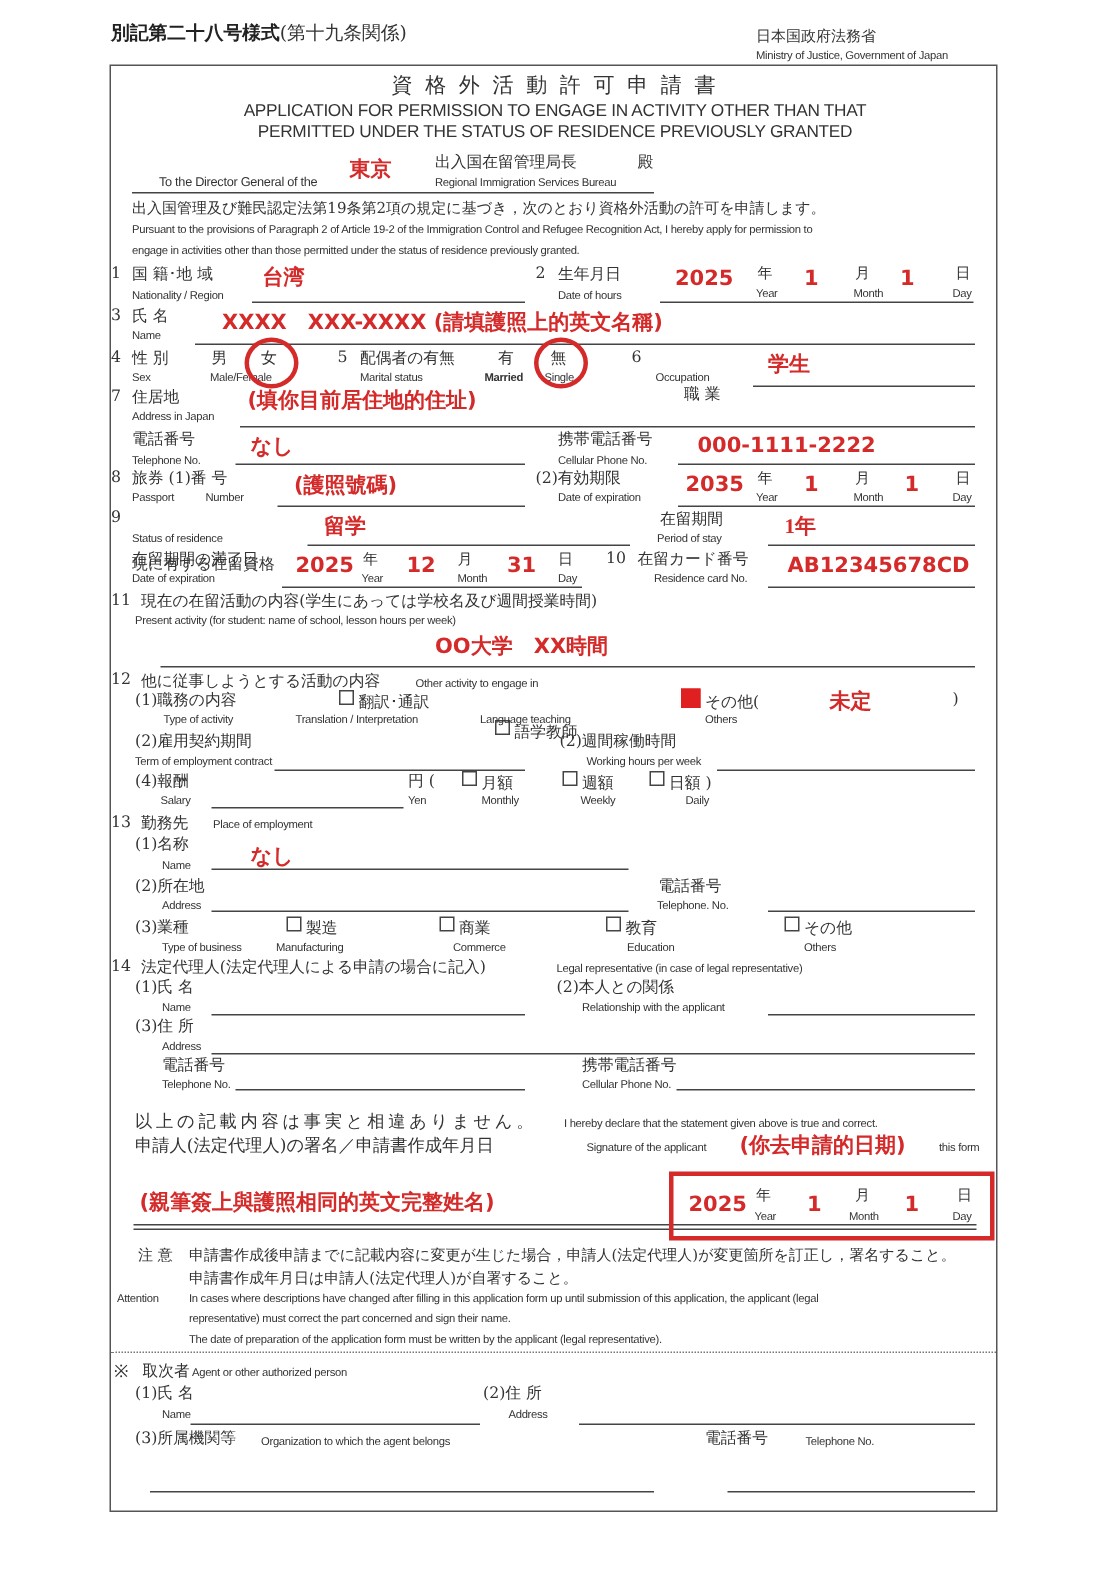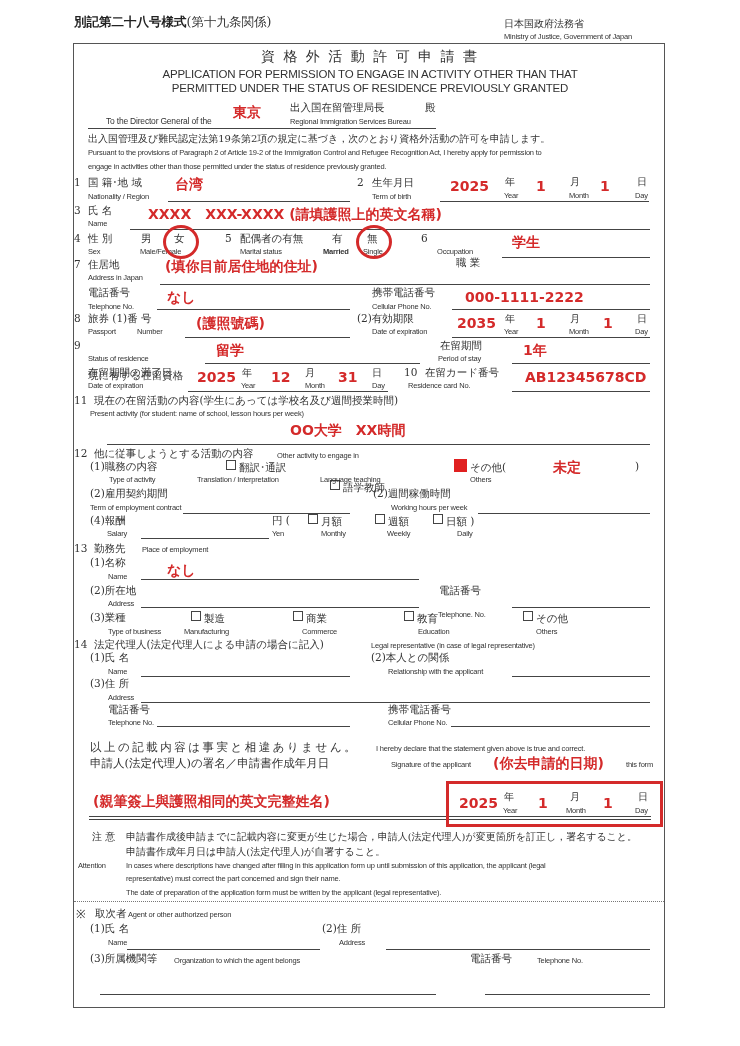--- a/index.html
+++ b/index.html
@@ -48,21 +48,21 @@
 <div class="abs en s7" style="left:88px;top:162px;">engage in activities other than those permitted under the status of residence previously granted.</div>
 
 <div class="abs jp s10" style="left:74px;top:176px;">1</div>
 <div class="abs jp s10" style="left:88px;top:176px;">国 籍･地 域</div>
 <div class="abs en s7" style="left:88px;top:192px;">Nationality / Region</div>
 <div class="abs red s14" style="left:175px;top:176px;">台湾</div>
 <div class="line" style="left:168px;width:182px;top:201px;"></div>
 
 <div class="abs jp s10" style="left:357px;top:176px;">2</div>
 <div class="abs jp s10" style="left:372px;top:176px;">生年月日</div>
-<div class="abs en s7" style="left:372px;top:192px;">Term of birth</div>
+<div class="abs en s7" style="left:372px;top:192px;">Date of hours</div>
 <div class="abs red s14" style="left:450px;top:178px;">2025</div>
 <div class="abs jp s9" style="left:434px;"></div>
 <div class="abs jp s9" style="left:505px;top:175px;">年</div>
 <div class="abs en s7" style="left:504px;top:191px;">Year</div>
 <div class="abs red s14" style="left:536px;top:178px;">1</div>
 <div class="abs jp s9" style="left:570px;top:175px;">月</div>
 <div class="abs en s7" style="left:569px;top:191px;">Month</div>
 <div class="abs red s14" style="left:600px;top:178px;">1</div>
 <div class="abs jp s9" style="left:637px;top:175px;">日</div>
 <div class="abs en s7" style="left:635px;top:191px;">Day</div>
@@ -132,39 +132,39 @@
 <div class="abs en s7" style="left:635px;top:327px;">Day</div>
 <div class="line" style="left:452px;width:198px;top:337px;"></div>
 
 <div class="abs jp s10" style="left:74px;top:339px;">9</div>
 <div class="abs jp s10" style="left:88px;top:339px;margin-top:30px;">現に有する在留資格</div>
 <div class="abs en s7" style="left:88px;top:354px;">Status of residence</div>
 <div class="abs red s14" style="left:216px;top:342px;">留学</div>
 <div class="line" style="left:205px;width:215px;top:363px;"></div>
 <div class="abs jp s10" style="left:440px;top:339px;">在留期間</div>
 <div class="abs en s7" style="left:438px;top:354px;">Period of stay</div>
-<div class="abs red s14" style="left:523px;top:342px;">1年</div>
+<div class="abs red s14" style="left:523px;top:342px;font-family:Liberation Serif, serif;">1年</div>
 <div class="line" style="left:512px;width:138px;top:363px;"></div>
 
 <div class="abs jp s10" style="left:88px;top:366px;">在留期間の満了日</div>
 <div class="abs en s7" style="left:88px;top:381px;">Date of expiration</div>
 <div class="abs red s14" style="left:197px;top:369px;">2025</div>
 <div class="abs jp s9" style="left:242px;top:366px;">年</div>
 <div class="abs en s7" style="left:241px;top:381px;">Year</div>
 <div class="abs red s14" style="left:271px;top:369px;">12</div>
 <div class="abs jp s9" style="left:305px;top:366px;">月</div>
 <div class="abs en s7" style="left:305px;top:381px;">Month</div>
 <div class="abs red s14" style="left:338px;top:369px;">31</div>
 <div class="abs jp s9" style="left:372px;top:366px;">日</div>
 <div class="abs en s7" style="left:372px;top:381px;">Day</div>
 <div class="line" style="left:188px;width:200px;top:391px;"></div>
 
 <div class="abs jp s10" style="left:404px;top:366px;">10</div>
 <div class="abs jp s10" style="left:425px;top:366px;">在留カード番号</div>
-<div class="abs en s7" style="left:408px;top:381px;">Residence card No.</div>
+<div class="abs en s7" style="left:436px;top:381px;">Residence card No.</div>
 <div class="abs red s14" style="left:525px;top:369px;">AB12345678CD</div>
 <div class="line" style="left:512px;width:138px;top:391px;"></div>
 
 <div class="abs jp s10" style="left:74px;top:394px;">11</div>
 <div class="abs jp s10" style="left:94px;top:394px;">現在の在留活動の内容(学生にあっては学校名及び週間授業時間)</div>
 <div class="abs en s7" style="left:90px;top:409px;">Present activity (for student: name of school, lesson hours per week)</div>
 <div class="abs red s14" style="left:290px;top:422px;">OO大学　XX時間</div>
 <div class="line" style="left:107px;width:543px;top:444px;"></div>
 
 <div class="abs jp s10" style="left:74px;top:447px;">12</div>
@@ -206,21 +206,21 @@
 <div class="abs en s7" style="left:142px;top:545px;">Place of employment</div>
 <div class="abs jp s10" style="left:90px;top:556px;">(1)名称</div>
 <div class="abs en s7" style="left:108px;top:572px;">Name</div>
 <div class="abs red s14" style="left:167px;top:562px;">なし</div>
 <div class="line" style="left:141px;width:278px;top:579px;"></div>
 
 <div class="abs jp s10" style="left:90px;top:584px;">(2)所在地</div>
 <div class="abs en s7" style="left:108px;top:599px;">Address</div>
 <div class="line" style="left:141px;width:278px;top:607px;"></div>
 <div class="abs jp s10" style="left:439px;top:584px;">電話番号</div>
-<div class="abs en s7" style="left:438px;top:599px;margin-top:11px;">Telephone. No.</div>
+<div class="abs en s7" style="left:438px;top:599px;">Telephone. No.</div>
 <div class="line" style="left:512px;width:138px;top:607px;"></div>
 
 <div class="abs jp s10" style="left:90px;top:611px;">(3)業種</div>
 <div class="abs en s7" style="left:108px;top:627px;">Type of business</div>
 <div class="abs jp s10" style="left:191px;top:611px;"><span class="cb"></span><span>製造</span></div>
 <div class="abs en s7" style="left:184px;top:627px;">Manufacturing</div>
 <div class="abs jp s10" style="left:293px;top:611px;"><span class="cb"></span><span>商業</span></div>
 <div class="abs en s7" style="left:302px;top:627px;">Commerce</div>
 <div class="abs jp s10" style="left:404px;top:611px;"><span class="cb"></span><span>教育</span></div>
 <div class="abs en s7" style="left:418px;top:627px;">Education</div>

